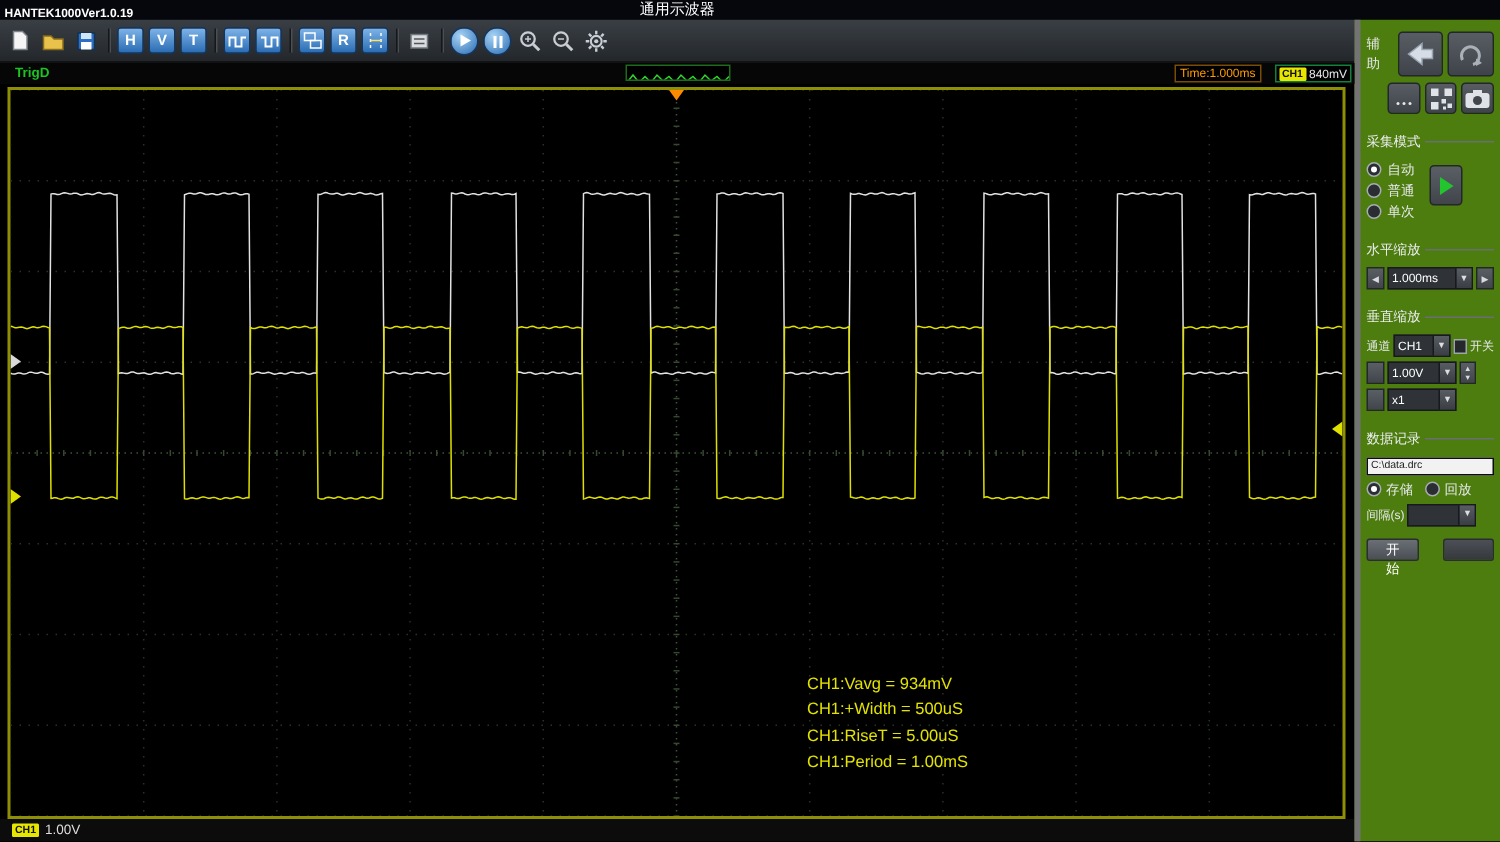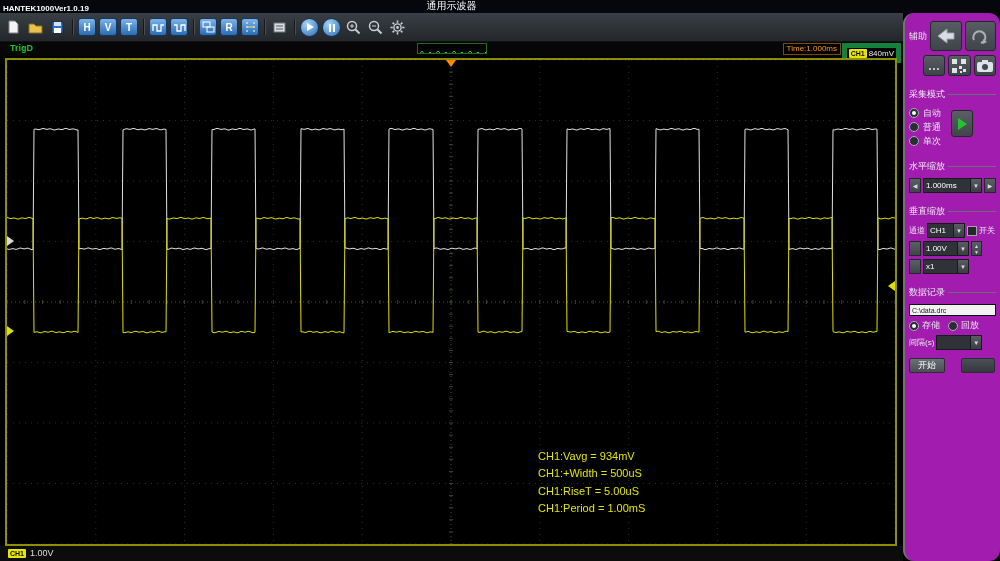--- a/index.html
+++ b/index.html
@@ -15,40 +15,40 @@
   .tb.blue{width:18px;height:18px;background:linear-gradient(#7db3e8,#2a6cb3);border:1px solid #14365e;border-radius:3px;color:#fff;font-weight:bold;font-size:10px;}
   .tb.round{width:19px;height:19px;background:radial-gradient(circle at 35% 30%,#a8d4f5,#2a6cb3);border:1px solid #14365e;border-radius:50%;}
   .sep{width:1px;height:16px;background:#15181b;box-shadow:1px 0 0 #4a4f55;margin:0 2px;}
   .tri-w{width:0;height:0;border-left:7px solid #fff;border-top:4px solid transparent;border-bottom:4px solid transparent;margin-left:2px;}
   .pause-bars i{display:inline-block;width:2px;height:8px;background:#fff;margin:0 1px;}
   
   .statusbar{position:relative;height:14px;background:#060606;}
   .trig{position:absolute;left:10px;top:1px;color:#1ac421;font-size:9px;font-weight:bold;}
   .preview{position:absolute;left:50%;transform:translateX(-50%);top:1px;width:70px;height:11px;background:#000;border:1px solid #1d6b1d;box-sizing:border-box;overflow:hidden;}
   .timebox{position:absolute;right:62px;top:1px;border:1px solid #7a4d07;background:#000;color:#ff9a00;font-size:8px;padding:0 3px;height:10px;line-height:10px;}
-  .chbox{position:absolute;right:2px;top:1px;border:5px solid #15803d;background:#000;display:flex;align-items:center;gap:2px;padding:0 2px;height:10px;}
+  .chbox{position:absolute;right:2px;top:1px;border:1px solid #15803d;background:#000;display:flex;align-items:center;gap:2px;padding:0 2px;height:10px;}
   .badge{background:#e6e600;color:#111;font-size:7px;font-weight:bold;padding:0 2px;border-radius:1px;line-height:9px;display:inline-block;}
   .tlevel{color:#e8e8e8;font-size:8px;}
   
   .scope-wrap{height:492px;padding:2px 6px 0 5px;background:#000;}
   .scope{position:relative;width:100%;height:488px;box-sizing:border-box;border:2px solid #8f8f05;background:#000;overflow:hidden;}
   .plot{position:absolute;left:0;top:0;right:0;bottom:0;}
   .marker{position:absolute;width:0;height:0;}
   .trig-pos{left:calc(50% - 5px);top:0;border-left:5px solid transparent;border-right:5px solid transparent;border-top:7px solid #ff8a00;}
   .gnd-white{left:0;top:176px;border-top:5px solid transparent;border-bottom:5px solid transparent;border-left:7px solid #d9d9d9;}
   .gnd-yellow{left:0;top:266px;border-top:5px solid transparent;border-bottom:5px solid transparent;border-left:7px solid #e0e000;}
   .trig-level{right:0;top:221px;border-top:5px solid transparent;border-bottom:5px solid transparent;border-right:7px solid #e0e000;}
   .meas{position:absolute;top:388px;color:#e3e300;font-size:11px;line-height:17.5px;white-space:nowrap;}
   .meas.left{left:88px;}
   .meas.right{left:531px;}
   
   .bottombar{height:16px;background:#0c0c0c;display:flex;align-items:center;gap:4px;padding-left:8px;}
   .vdiv{color:#ddd;font-size:9px;}
   
-  .sidebar{width:97px;background:#a21caf;box-sizing:border-box;border-left:2px solid #737373;padding:8px 4px 0 4px;color:#e6e8ea;font-size:9px;border-radius:11px;}
+  .sidebar{width:97px;background:#4d7c0f;box-sizing:border-box;border-left:4px solid #737373;padding:8px 4px 0 4px;color:#e6e8ea;font-size:9px;}
   .aux-row{display:flex;align-items:center;gap:3px;}
   .auxlabel{width:19px;font-size:9px;}
   .bigbtn{width:33px;height:30px;background:linear-gradient(#585d64,#3f434a);border:1px solid #23262b;border-radius:3px;display:flex;align-items:center;justify-content:center;padding:0;cursor:pointer;}
   .aux-row2{display:flex;gap:3px;margin:4px 0 0 14px;}
   .midbtn{width:23px;height:21px;background:linear-gradient(#585d64,#3f434a);border:1px solid #23262b;border-radius:3px;display:flex;align-items:center;justify-content:center;padding:0;cursor:pointer;}
   .dot{width:2px;height:2px;background:#e8e8e8;border-radius:50%;display:inline-block;margin:0 1px;}
   .sec{display:flex;align-items:center;gap:3px;font-size:9px;color:#eceef0;margin:12px 0 5px;}
   .sec::after{content:"";flex:1;height:1px;background:#6a6f75;}
   .acq{display:flex;align-items:flex-start;}
   .radios label{display:flex;align-items:center;gap:4px;height:14px;cursor:pointer;text-align:center;}

